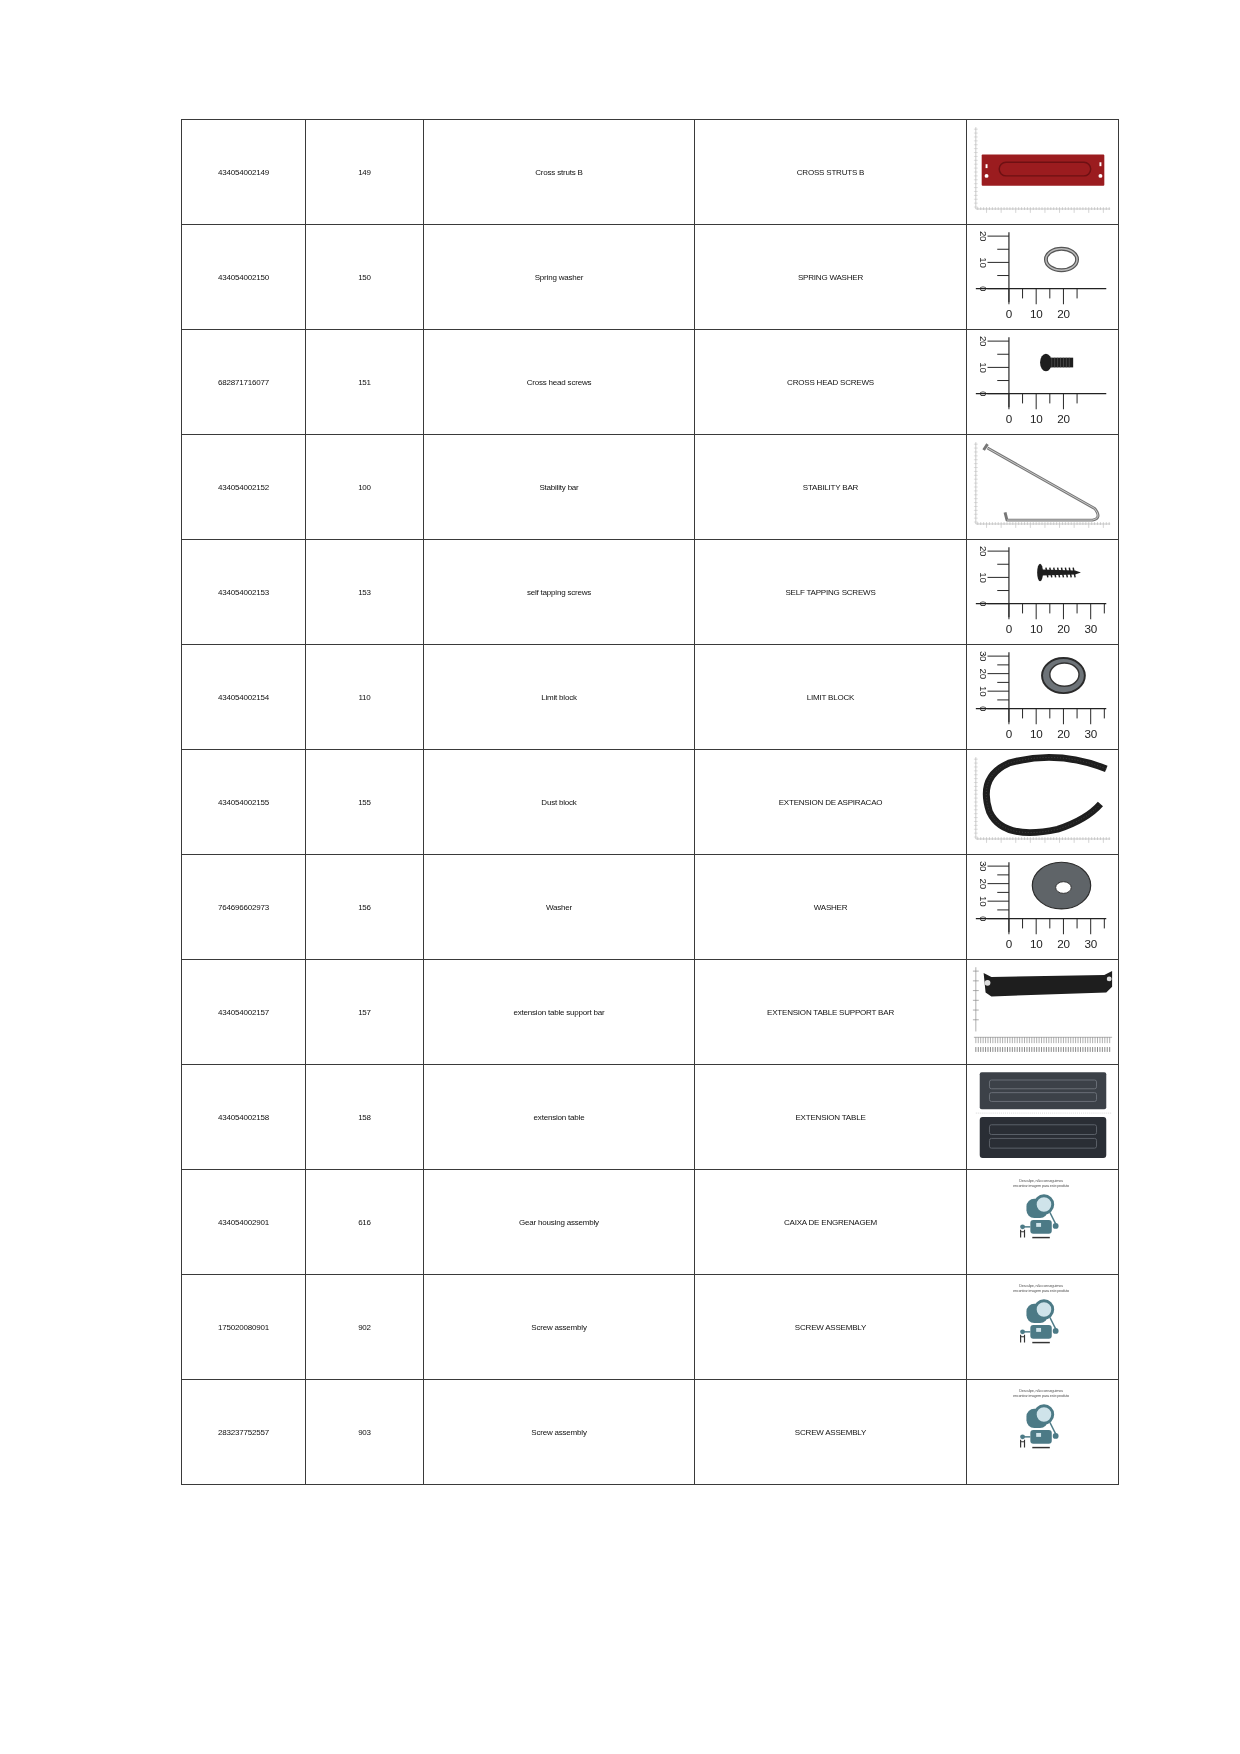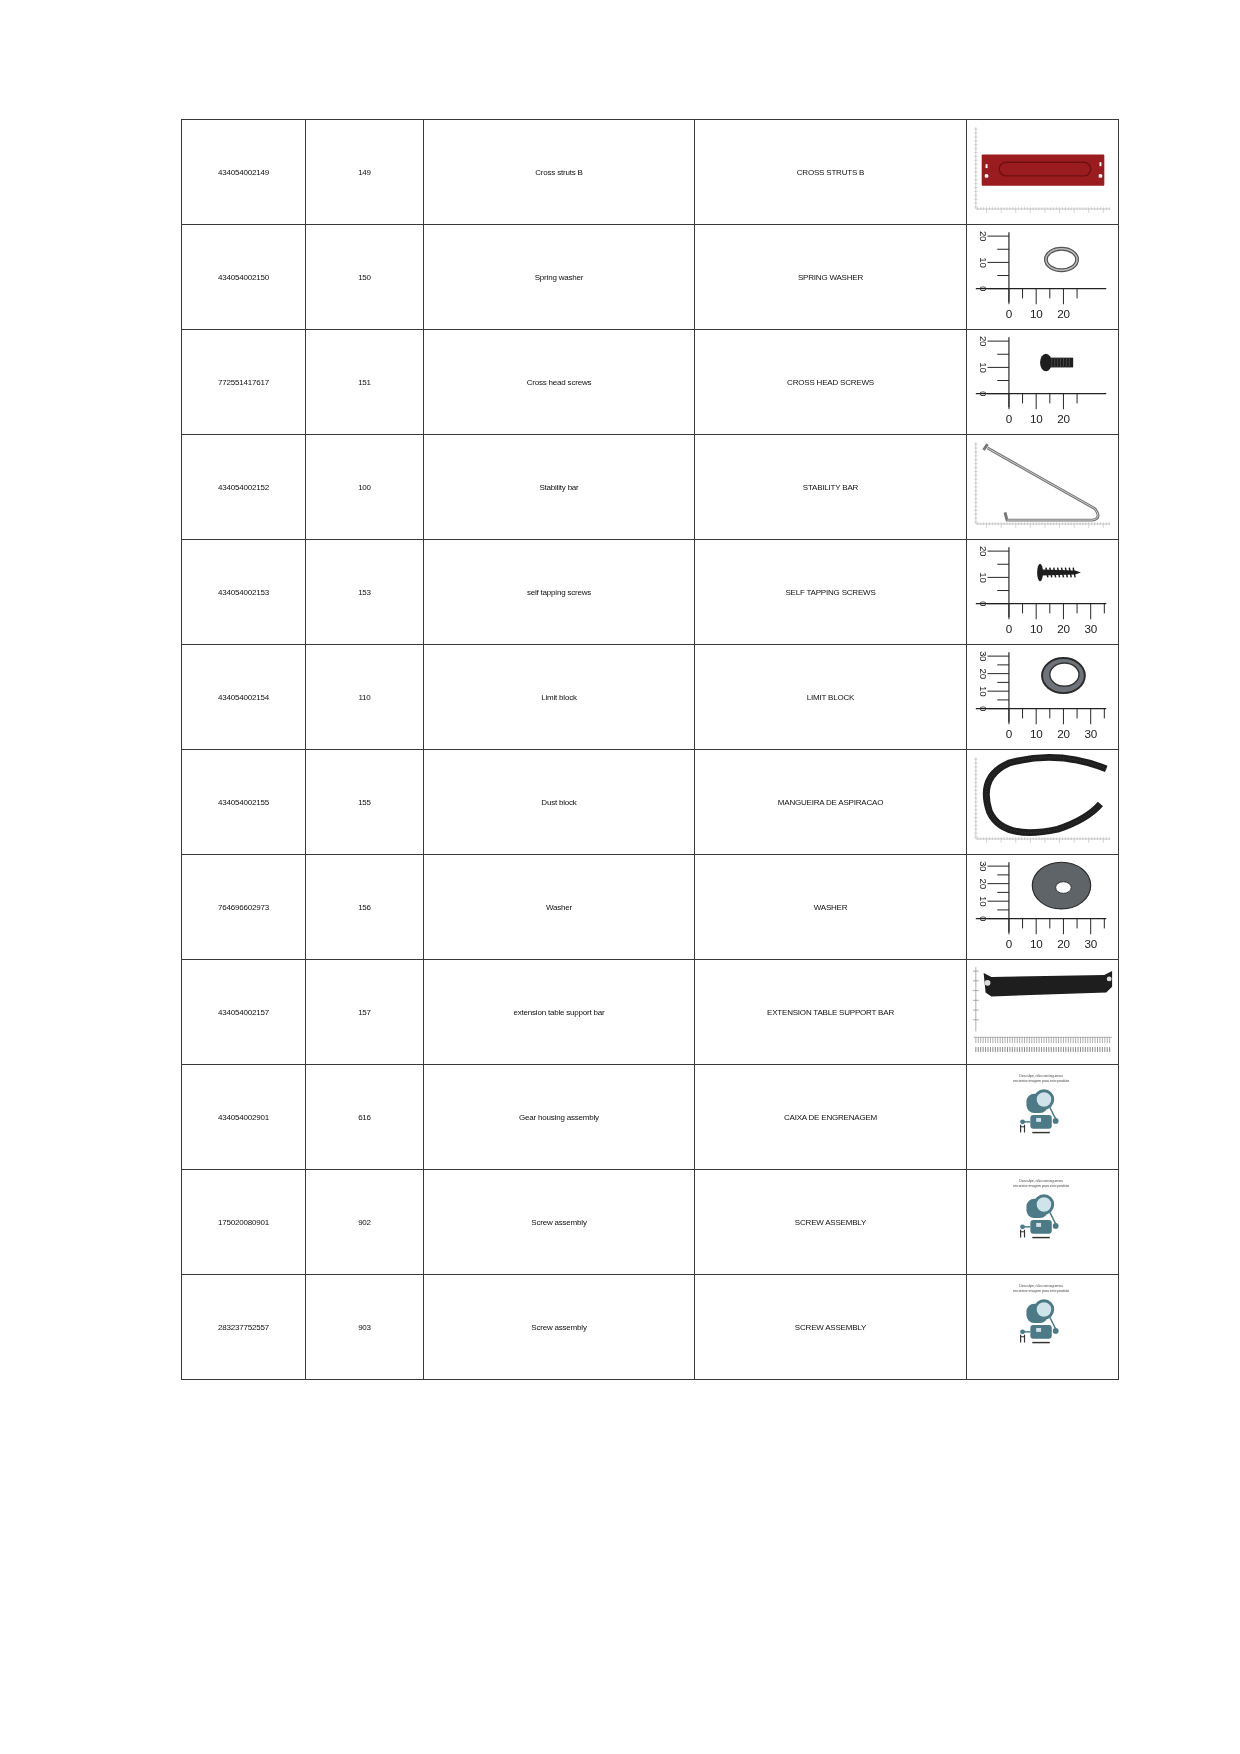--- a/index.html
+++ b/index.html
@@ -143,21 +143,21 @@
                 <text x="68" y="92" font-size="12" fill="#222" text-anchor="middle" font-family="Liberation Sans, sans-serif">10</text>
                 <line x1="96" y1="62" x2="96" y2="78" stroke="#222" stroke-width="1"></line>
                 <line x1="110" y1="62" x2="110" y2="72" stroke="#222" stroke-width="1"></line>
                 <text x="96" y="92" font-size="12" fill="#222" text-anchor="middle" font-family="Liberation Sans, sans-serif">20</text>
                 <ellipse cx="94" cy="32" rx="16" ry="11" fill="none" stroke="#555" stroke-width="4"></ellipse>
                 <ellipse cx="94" cy="32" rx="16" ry="11" fill="none" stroke="#bbb" stroke-width="1.5"></ellipse>
               </svg></span>
     </td>
         </tr>
         <tr>
-    <td>772551417617</td>
+    <td>682871716077</td>
     <td>151</td>
     <td>Cross head screws</td>
     <td>CROSS HEAD SCREWS</td>
     <td class="img">
       <span><svg class="thumb" viewBox="0 0 150 100" xmlns="http://www.w3.org/2000/svg">
                 <line x1="40" y1="4" x2="40" y2="76" stroke="#222" stroke-width="1.2"></line>
                 <line x1="6" y1="62" x2="140" y2="62" stroke="#222" stroke-width="1.2"></line>
                 <line x1="18" y1="8" x2="40" y2="8" stroke="#222" stroke-width="1"></line>
                 <line x1="28" y1="21.5" x2="40" y2="21.5" stroke="#222" stroke-width="1"></line>
                 <text x="10" y="8" font-size="10" fill="#222" transform="rotate(90 10 8)" text-anchor="middle" font-family="Liberation Sans, sans-serif">20</text>
@@ -345,21 +345,21 @@
                 <ellipse cx="96" cy="28" rx="22" ry="18" fill="#6d7378"></ellipse>
                 <ellipse cx="96" cy="28" rx="22" ry="18" fill="none" stroke="#2a2a2a" stroke-width="2"></ellipse>
                 <ellipse cx="97" cy="27" rx="15" ry="12" fill="#fff" stroke="#333" stroke-width="1.5"></ellipse>
               </svg></span>
     </td>
         </tr>
         <tr>
     <td>434054002155</td>
     <td>155</td>
     <td>Dust block</td>
-    <td>MANGUEIRA DE ASPIRACAO</td>
+    <td>EXTENSION DE ASPIRACAO</td>
     <td class="img">
       <span><svg class="thumb" viewBox="0 0 150 100" xmlns="http://www.w3.org/2000/svg">
                 <line x1="6" y1="4" x2="6" y2="88" stroke="#bbb" stroke-width="0.8"></line>
                 <line x1="6" y1="88" x2="144" y2="88" stroke="#bbb" stroke-width="0.8"></line>
                 <line x1="8" y1="86" x2="8" y2="89" stroke="#aaa" stroke-width="0.5"></line>
                 <line x1="11" y1="86" x2="11" y2="89" stroke="#aaa" stroke-width="0.5"></line>
                 <line x1="14" y1="86" x2="14" y2="89" stroke="#aaa" stroke-width="0.5"></line>
                 <line x1="17" y1="86" x2="17" y2="92" stroke="#aaa" stroke-width="0.5"></line>
                 <line x1="20" y1="86" x2="20" y2="89" stroke="#aaa" stroke-width="0.5"></line>
                 <line x1="23" y1="86" x2="23" y2="89" stroke="#aaa" stroke-width="0.5"></line>
@@ -593,20 +593,37 @@
                 <line x1="138.5" y1="86" x2="138.5" y2="91" stroke="#666" stroke-width="0.8"></line>
                 <line x1="141" y1="86" x2="141" y2="91" stroke="#666" stroke-width="0.8"></line>
                 <line x1="143.5" y1="86" x2="143.5" y2="91" stroke="#666" stroke-width="0.8"></line>
                 <path d="M14 10 L22 14 L138 12 L146 8 L146 24 L140 30 L22 34 L16 30 Z" fill="#1e1e1e"></path>
                 <circle cx="18" cy="20" r="3" fill="#ddd"></circle>
                 <circle cx="143" cy="16" r="2.5" fill="#ddd"></circle>
               </svg></span>
     </td>
         </tr>
         <tr>
+    <td>434054002158</td>
+    <td>158</td>
+    <td>extension table</td>
+    <td>EXTENSION TABLE</td>
+    <td class="img">
+      <span><svg class="thumb" viewBox="0 0 150 100" xmlns="http://www.w3.org/2000/svg">
+                <rect x="10" y="4" width="130" height="38" rx="2" fill="#3c4148"></rect>
+                <rect x="20" y="12" width="110" height="9" rx="2" fill="none" stroke="#6b7078" stroke-width="1"></rect>
+                <rect x="20" y="25" width="110" height="9" rx="2" fill="none" stroke="#6b7078" stroke-width="1"></rect>
+                <line x1="6" y1="46" x2="146" y2="46" stroke="#bbb" stroke-width="0.6" stroke-dasharray="1 1"></line>
+                <rect x="10" y="50" width="130" height="42" rx="3" fill="#2a2e35"></rect>
+                <rect x="20" y="58" width="110" height="10" rx="2" fill="none" stroke="#5d626a" stroke-width="1"></rect>
+                <rect x="20" y="72" width="110" height="10" rx="2" fill="none" stroke="#5d626a" stroke-width="1"></rect>
+              </svg></span>
+    </td>
+        </tr>
+        <tr>
     <td>434054002901</td>
     <td>616</td>
     <td>Gear housing assembly</td>
     <td>CAIXA DE ENGRENAGEM</td>
     <td class="img">
       <span><svg class="thumb" viewBox="0 0 150 100" xmlns="http://www.w3.org/2000/svg">
                 <text x="73" y="9" font-size="4" fill="#555" text-anchor="middle" font-family="Liberation Sans, sans-serif">Desculpe, não conseguimos</text>
                 <text x="73" y="14" font-size="4" fill="#555" text-anchor="middle" font-family="Liberation Sans, sans-serif">encontrar imagem para este produto</text>
                 <rect x="58" y="26" width="22" height="20" rx="8" fill="#4c7a86"></rect>
                 <circle cx="76" cy="32" r="9" fill="#cfe3ea" stroke="#4c7a86" stroke-width="3"></circle>

